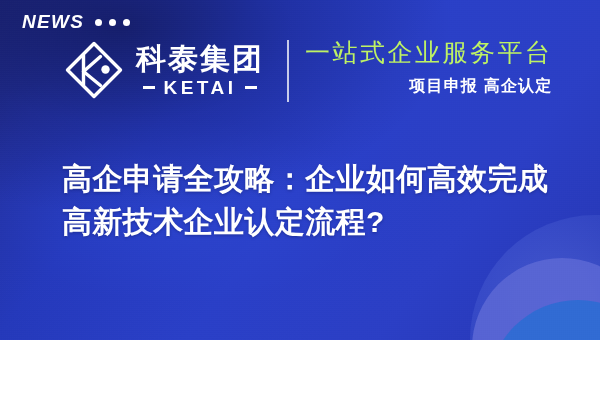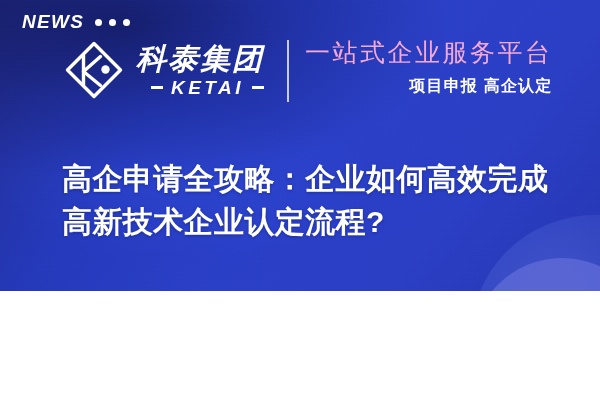--- a/index.html
+++ b/index.html
@@ -9,21 +9,21 @@
   body {
     width: 600px;
     height: 400px;
     overflow: hidden;
     font-family: "Liberation Sans", "DejaVu Sans", sans-serif;
   }
 
   #banner {
     position: relative;
     width: 600px;
-    height: 291px;
+    height: 340px;
     overflow: hidden;
     background: #2036b8;
   }
 
   
   .bg-base {
     position: absolute;
     inset: 0;
     background: linear-gradient(128deg,
                 #1d2577 0%,
@@ -139,22 +139,21 @@
   .logo-mark {
     width: 64px;
     height: 64px;
     flex: 0 0 64px;
     position: relative;
   }
   .logo-words {
     margin-left: 10px;
     display: flex;
     flex-direction: column;
-    align-items: flex-end;
-    font-style: italic;
+    align-items: center;
   }
   .logo-cn {
     color: #ffffff;
     font-size: 30px;
     font-weight: bold;
     letter-spacing: 2px;
     line-height: 1.08;
     white-space: nowrap;
   }
   .logo-en-row {
@@ -188,21 +187,21 @@
     background: rgba(255,255,255,0.75);
   }
 
   
   .tagline {
     position: absolute;
     left: 305px;
     top: 38px;
   }
   .tagline-main {
-    color: #f9a8d4;
+    color: #bef264;
     font-size: 25px;
     letter-spacing: 2.5px;
     line-height: 1.18;
     white-space: nowrap;
   }
   .tagline-sub {
     color: #ffffff;
     font-size: 16px;
     font-weight: bold;
     letter-spacing: 1.2px;

